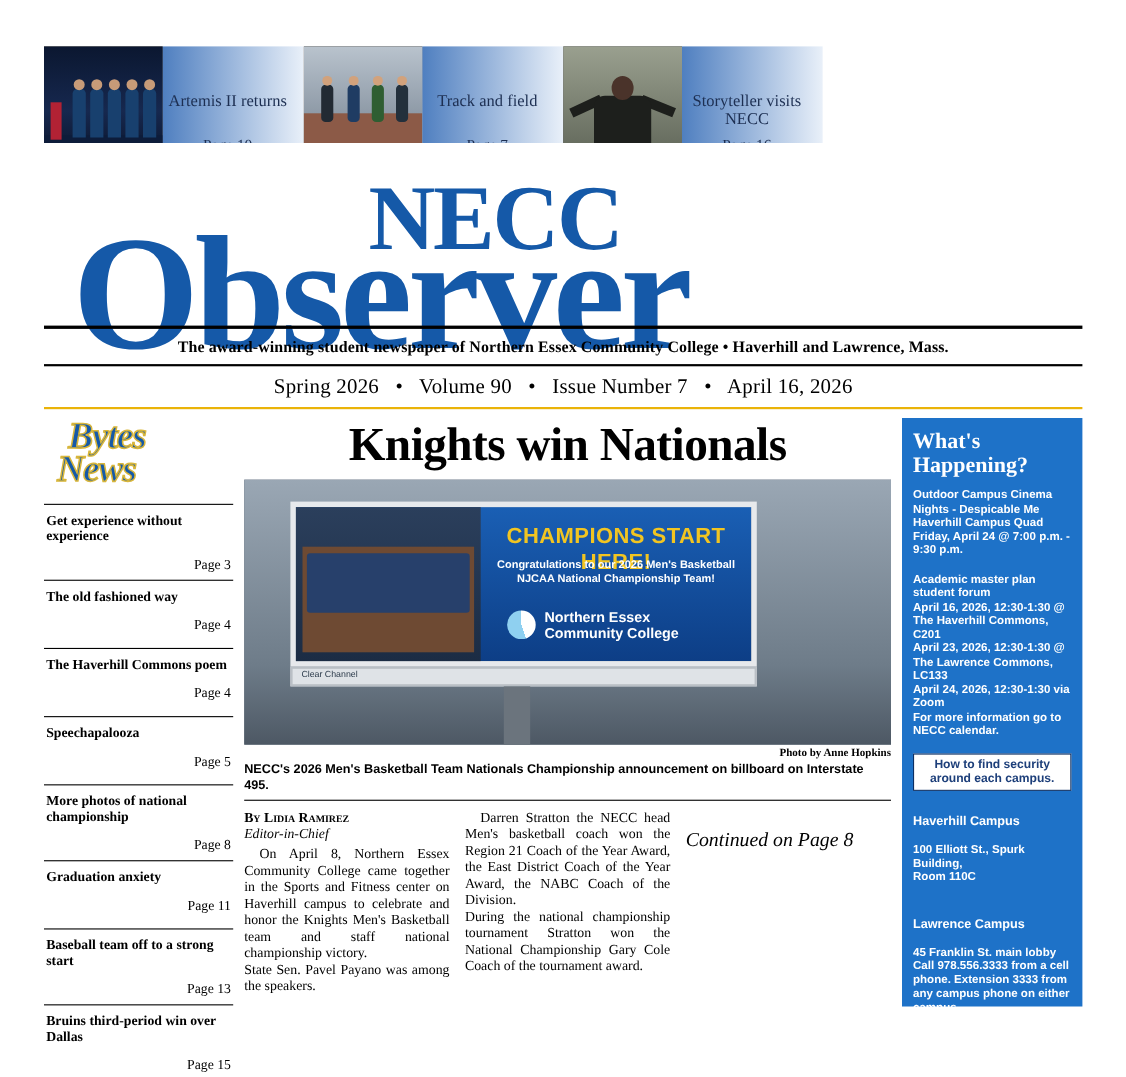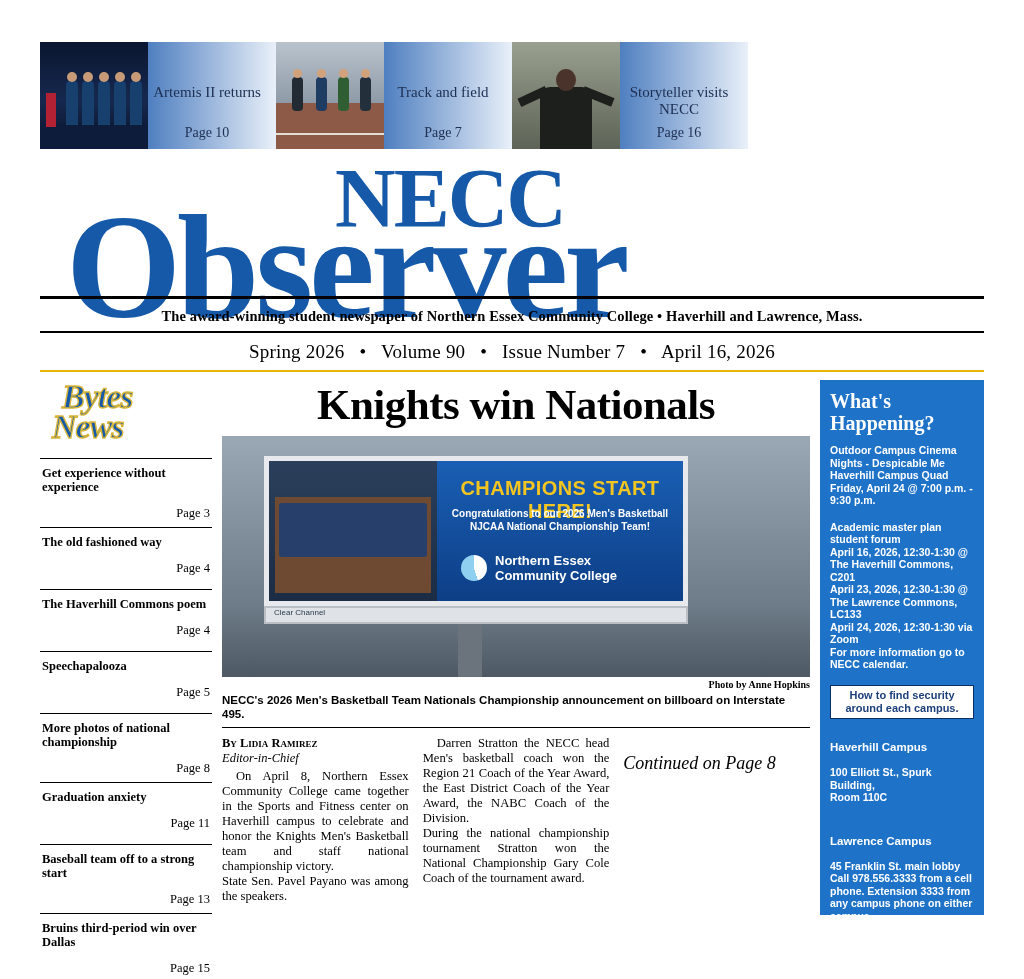--- a/index.html
+++ b/index.html
@@ -27,21 +27,21 @@
   .teaser-strip {
     display: flex;
     margin-top: 42px;
     height: 107px;
     gap: 0;
   }
   .teaser {
     position: relative;
     display: flex;
     width: 25%;
-    height: 107px;
+    height: 88px;
     overflow: hidden;
   }
   .teaser-photo {
     width: 108px;
     height: 107px;
     flex: 0 0 108px;
     background: #333;
     position: relative;
     overflow: hidden;
   }

